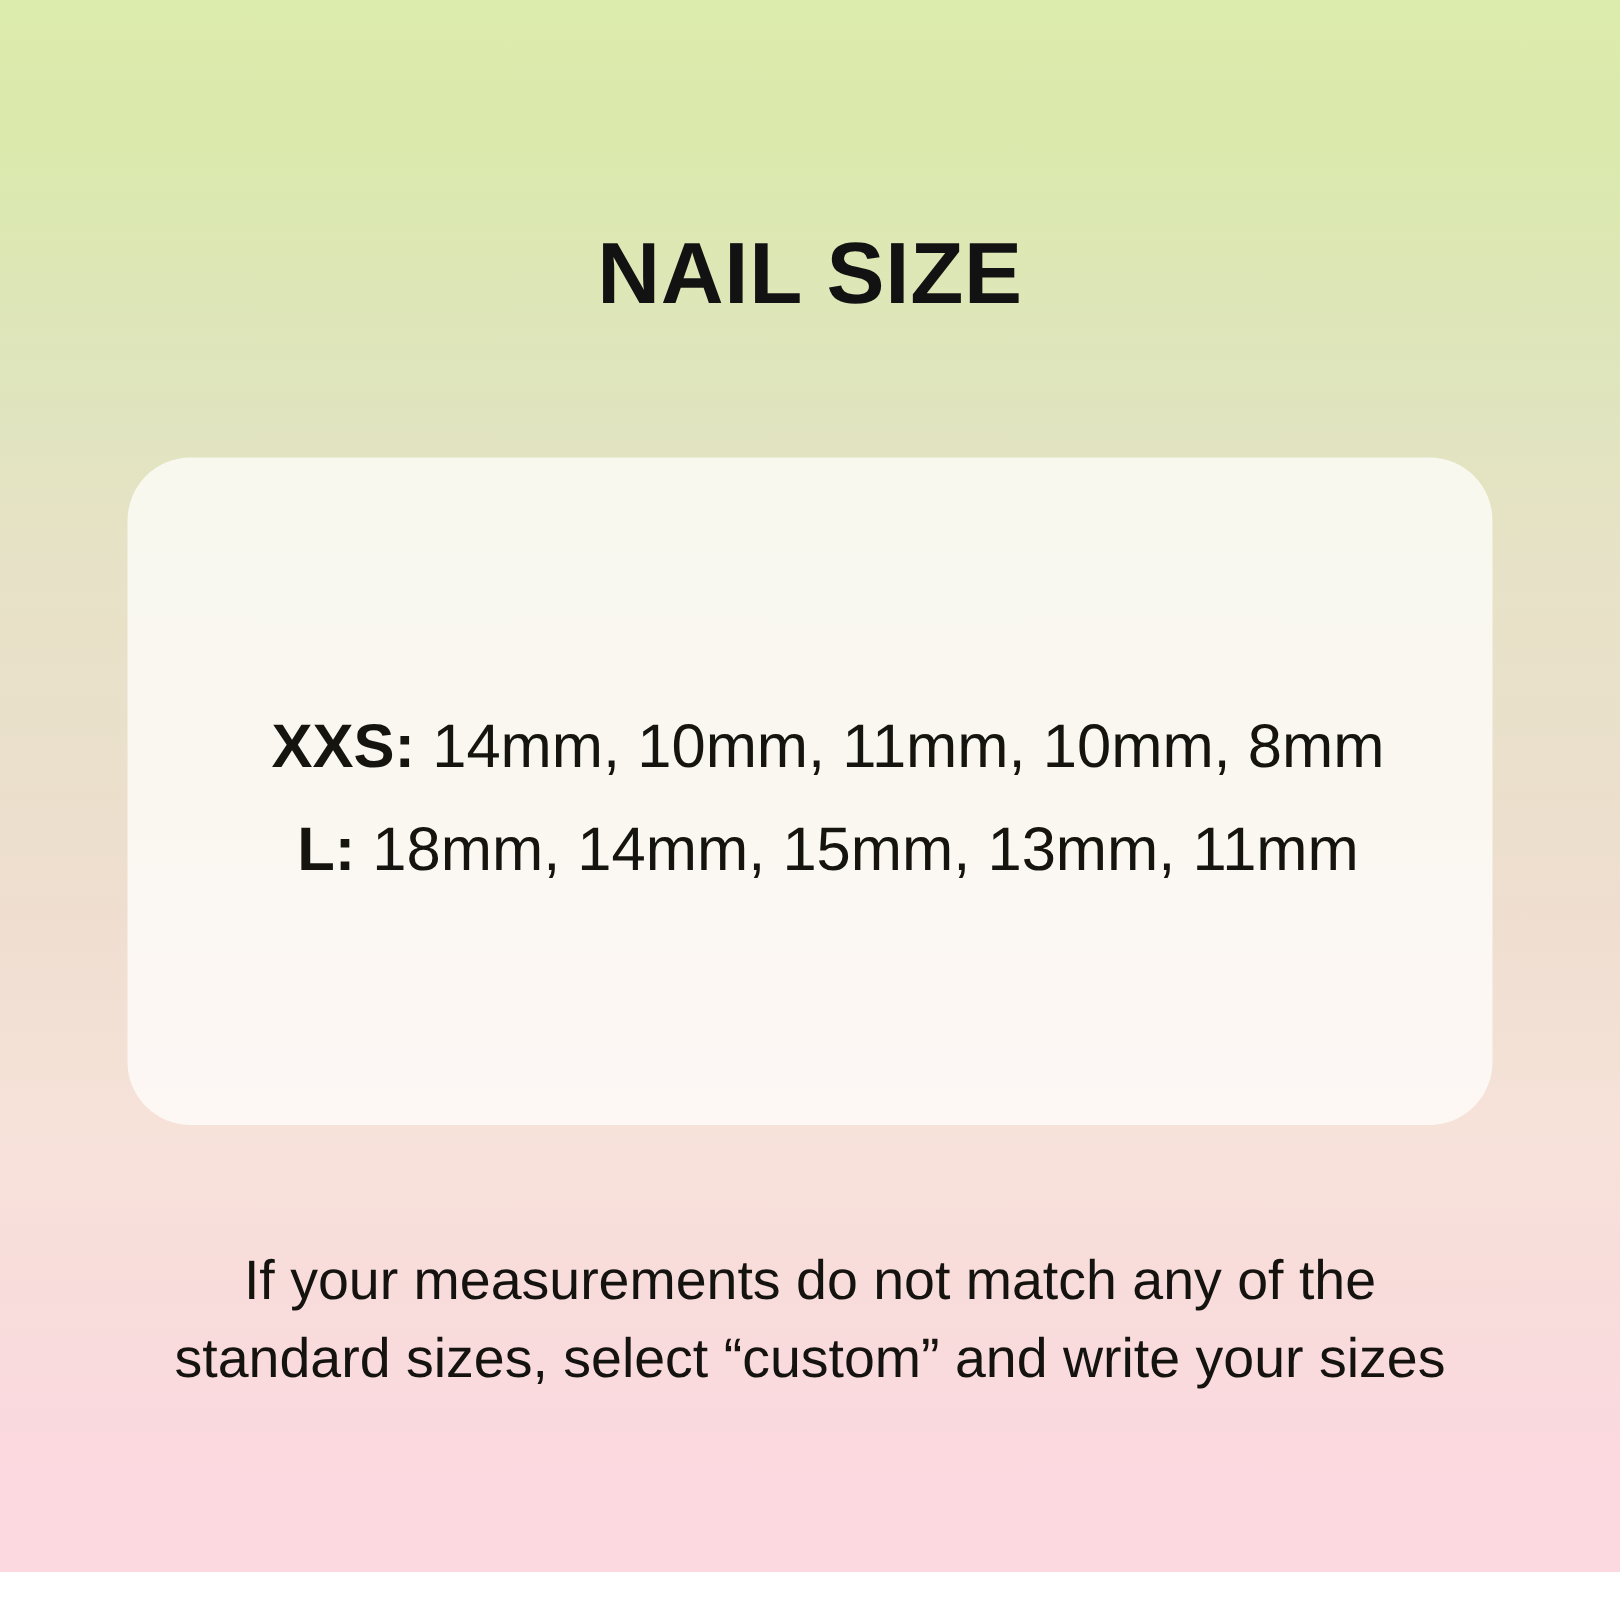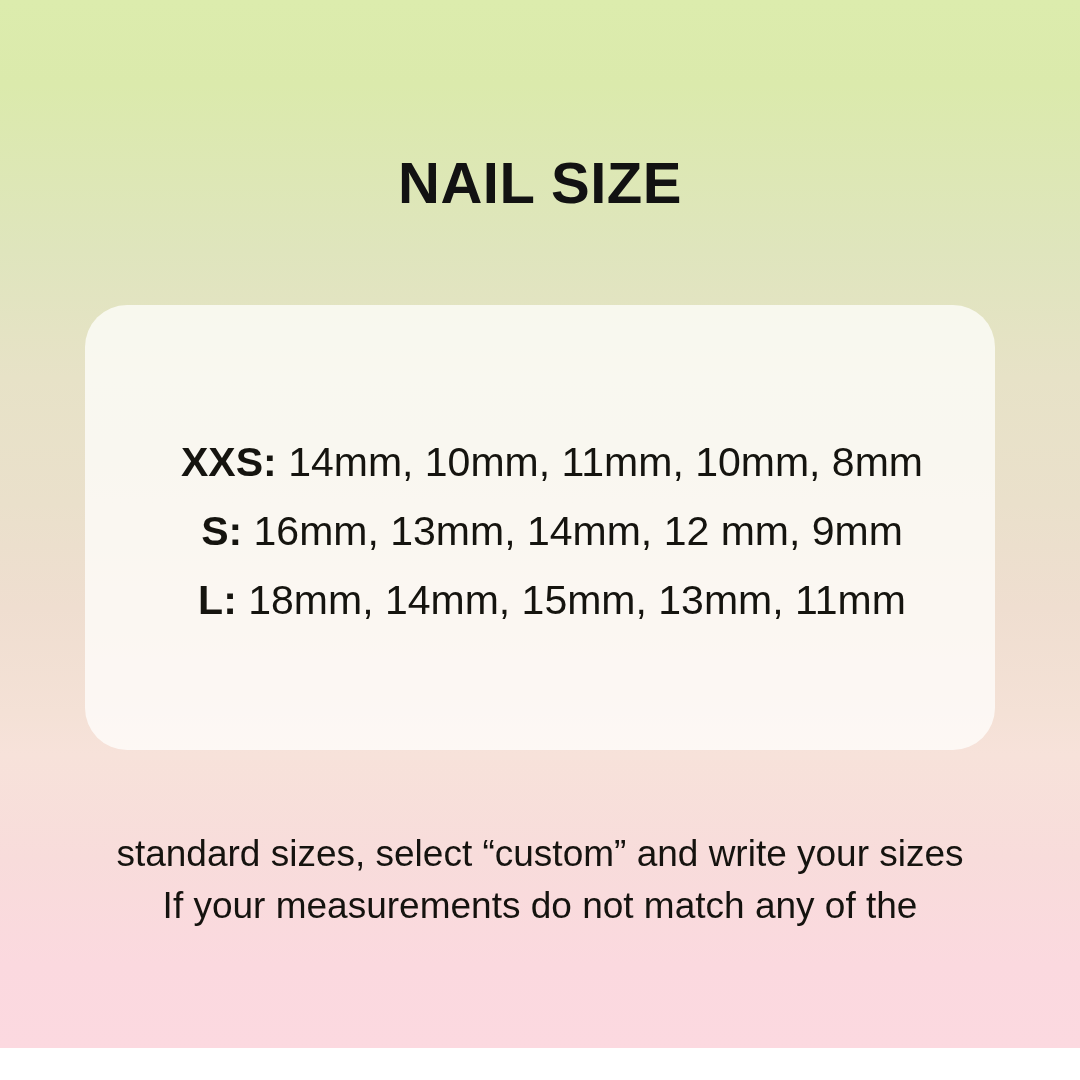--- a/index.html
+++ b/index.html
@@ -110,31 +110,27 @@
   <div id="title">NAIL SIZE</div>
 
   <div id="size-card">
 
     <div class="size-row">
       <span class="size-label">XXS:</span>
       <span class="size-values">14mm, 10mm, 11mm, 10mm, 8mm</span>
     </div>
 
 
-    <div class="size-row">
-      <span class="size-label">S:</span>
-      <span class="size-values">16mm, 13mm, 14mm, 12 mm, 9mm</span>
-    </div>
 
 
     <div class="size-row">
       <span class="size-label">L:</span>
       <span class="size-values">18mm, 14mm, 15mm, 13mm, 11mm</span>
     </div>
 
   </div>
 
   <div id="footer-note">
+    <span class="note-line">If your measurements do not match any of the</span>
     <span class="note-line">standard sizes, select “custom” and write your sizes</span>
-    <span class="note-line">If your measurements do not match any of the</span>
   </div>
 
 </div>
 
 </body></html>

